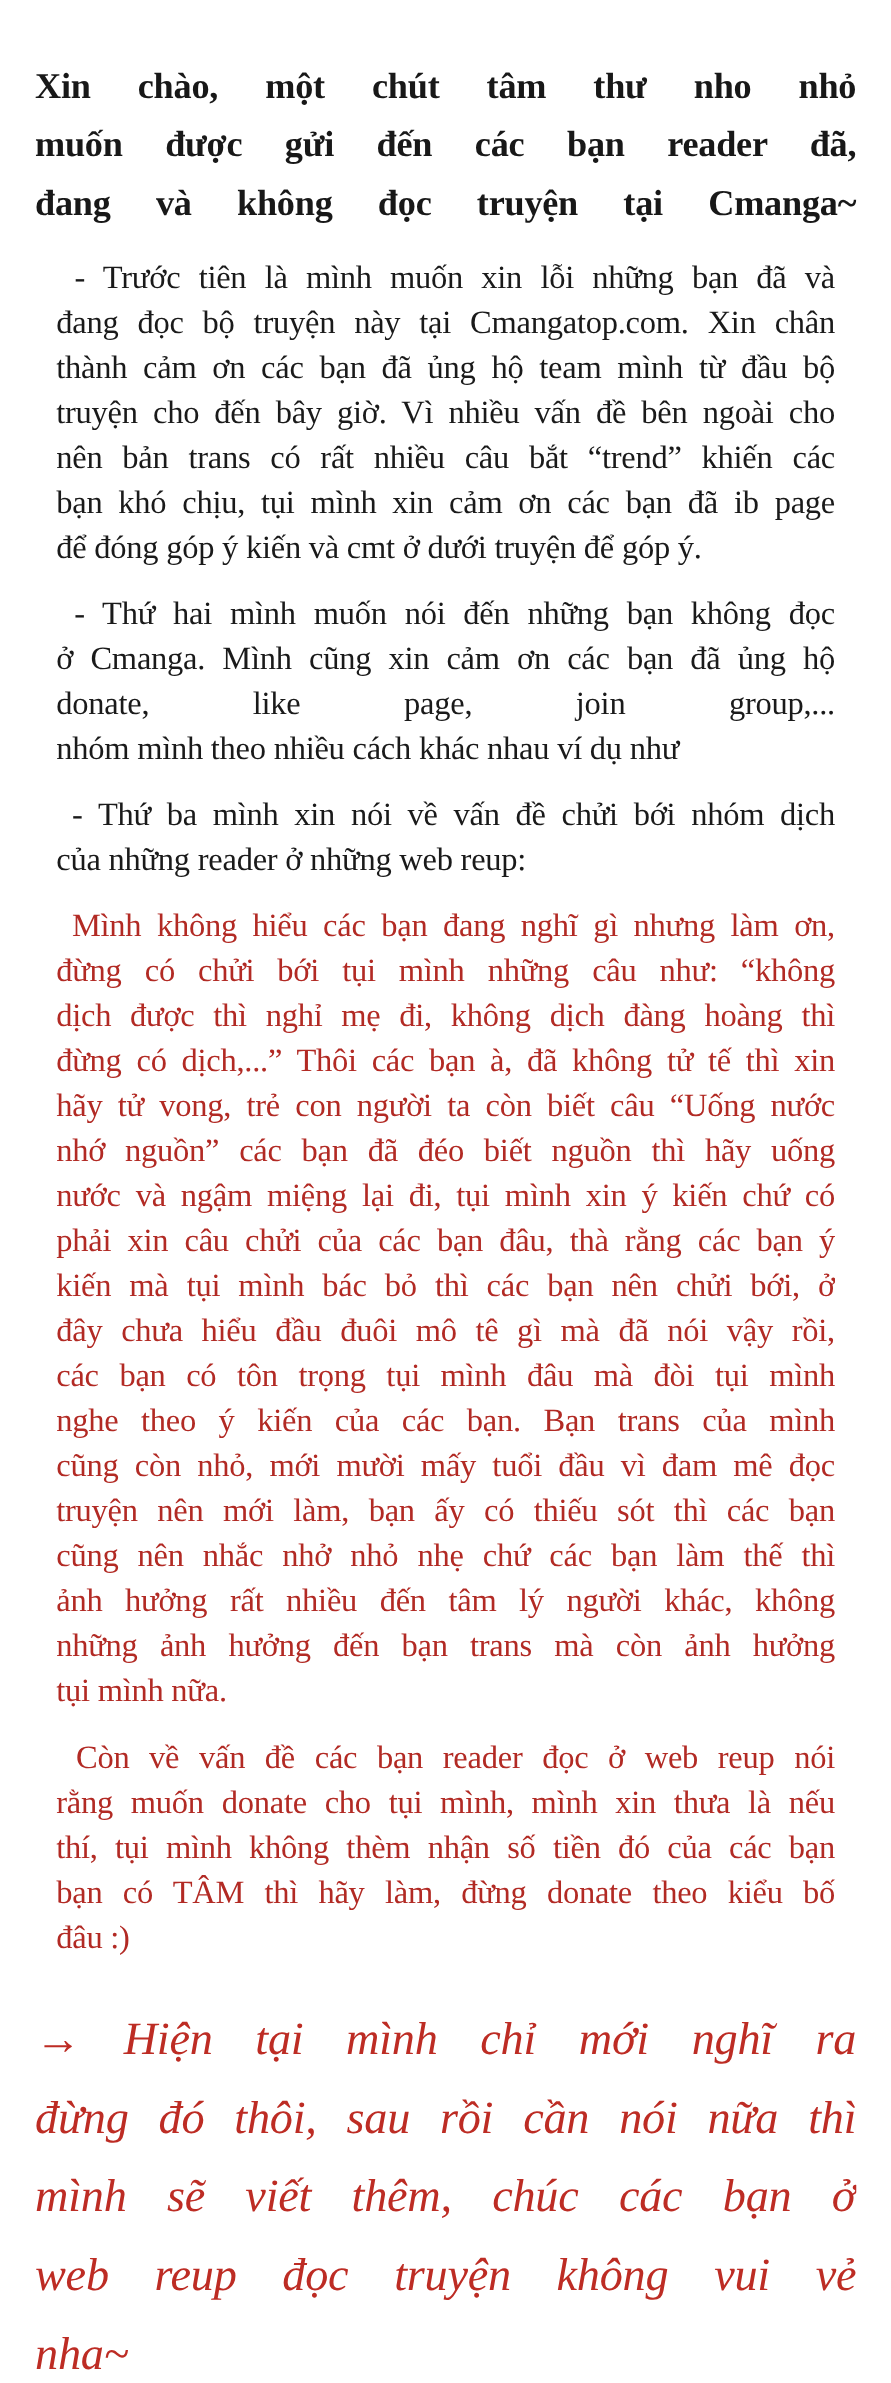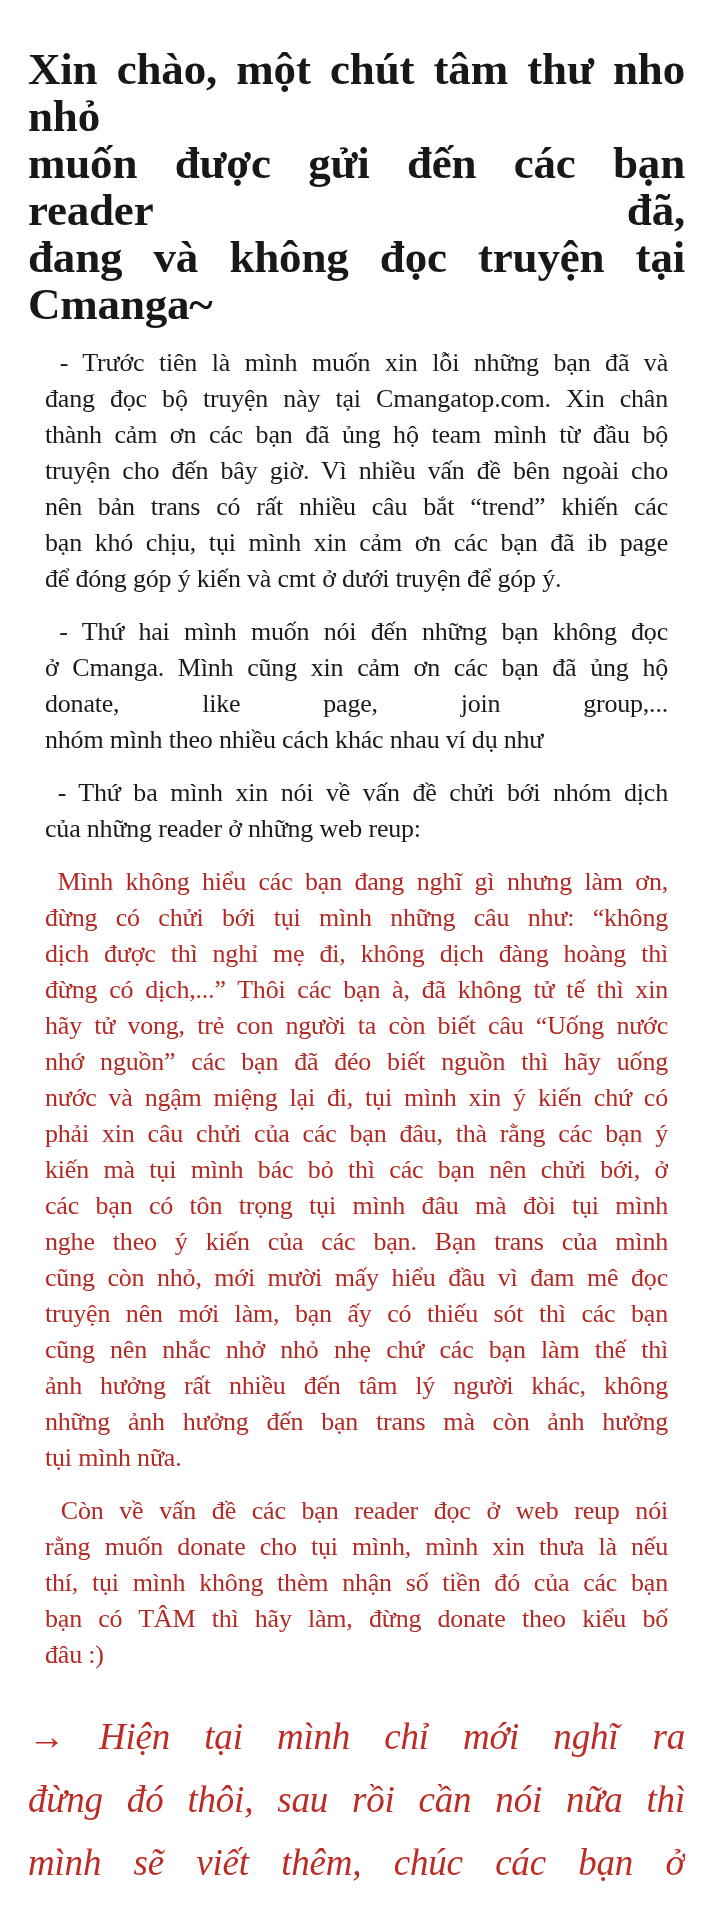--- a/index.html
+++ b/index.html
@@ -16,21 +16,21 @@
     height: 1906px;
     padding: 46px 28px 0 28px;
     background: #ffffff;
   }
   .line { white-space: pre-wrap; overflow: hidden; }
   .just .line { text-align: justify; text-align-last: justify; }
   .just .line:last-child { text-align: right; text-align-last: left; }
   .just-all .line { text-align: justify; text-align-last: justify; }
   .heading {
     margin: 0 0 8px 0;
-    font-size: 45px;
+    font-size: 29px;
     line-height: 47px;
     font-weight: 700;
     color: #181818;
     letter-spacing: -0.2px;
   }
   .para {
     margin: 17px;
     font-size: 26px;
     line-height: 36px;
     letter-spacing: -0.2px;
@@ -81,23 +81,24 @@
   <div class="para red just">
       <div class="line"> Mình không hiểu các bạn đang nghĩ gì nhưng làm ơn,</div>
       <div class="line">đừng có chửi bới tụi mình những câu như: “không</div>
       <div class="line">dịch được thì nghỉ mẹ đi, không dịch đàng hoàng thì</div>
       <div class="line">đừng có dịch,...” Thôi các bạn à, đã không tử tế thì xin</div>
       <div class="line">hãy tử vong, trẻ con người ta còn biết câu “Uống nước</div>
       <div class="line">nhớ nguồn” các bạn đã đéo biết nguồn thì hãy uống</div>
       <div class="line">nước và ngậm miệng lại đi, tụi mình xin ý kiến chứ có</div>
       <div class="line">phải xin câu chửi của các bạn đâu, thà rằng các bạn ý</div>
       <div class="line">kiến mà tụi mình bác bỏ thì các bạn nên chửi bới, ở</div>
+      <div class="line">đây chưa hiểu đầu đuôi mô tê gì mà đã nói vậy rồi,</div>
       <div class="line">các bạn có tôn trọng tụi mình đâu mà đòi tụi mình</div>
       <div class="line">nghe theo ý kiến của các bạn. Bạn trans của mình</div>
-      <div class="line">cũng còn nhỏ, mới mười mấy hiểu đầu vì đam mê đọc</div>
+      <div class="line">cũng còn nhỏ, mới mười mấy tuổi đầu vì đam mê đọc</div>
       <div class="line">truyện nên mới làm, bạn ấy có thiếu sót thì các bạn</div>
       <div class="line">cũng nên nhắc nhở nhỏ nhẹ chứ các bạn làm thế thì</div>
       <div class="line">ảnh hưởng rất nhiều đến tâm lý người khác, không</div>
       <div class="line">những ảnh hưởng đến bạn trans mà còn ảnh hưởng</div>
       <div class="line">tụi mình nữa.</div>
     </div>
 
   <div class="para red just">
       <div class="line"> Còn về vấn đề các bạn reader đọc ở web reup nói</div>
       <div class="line">rằng muốn donate cho tụi mình, mình xin thưa là nếu</div>

